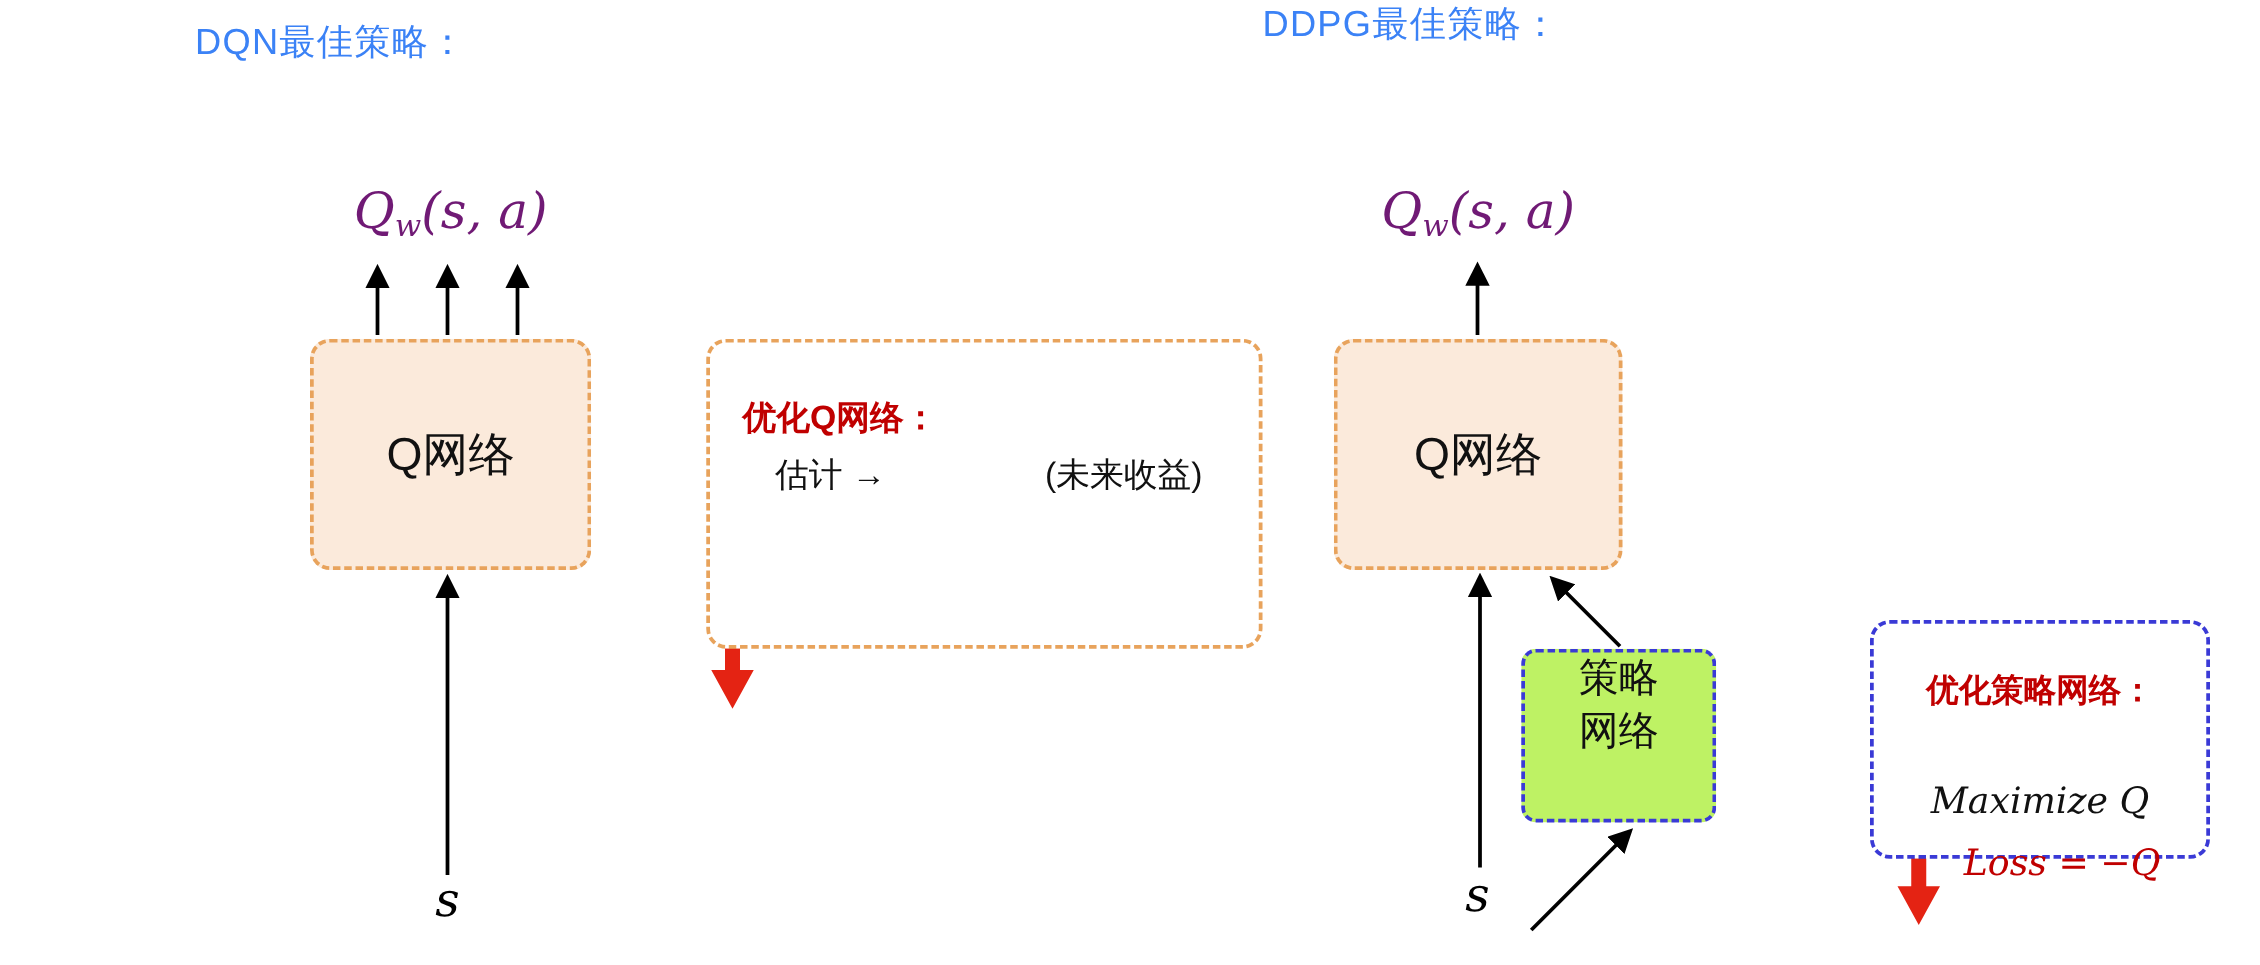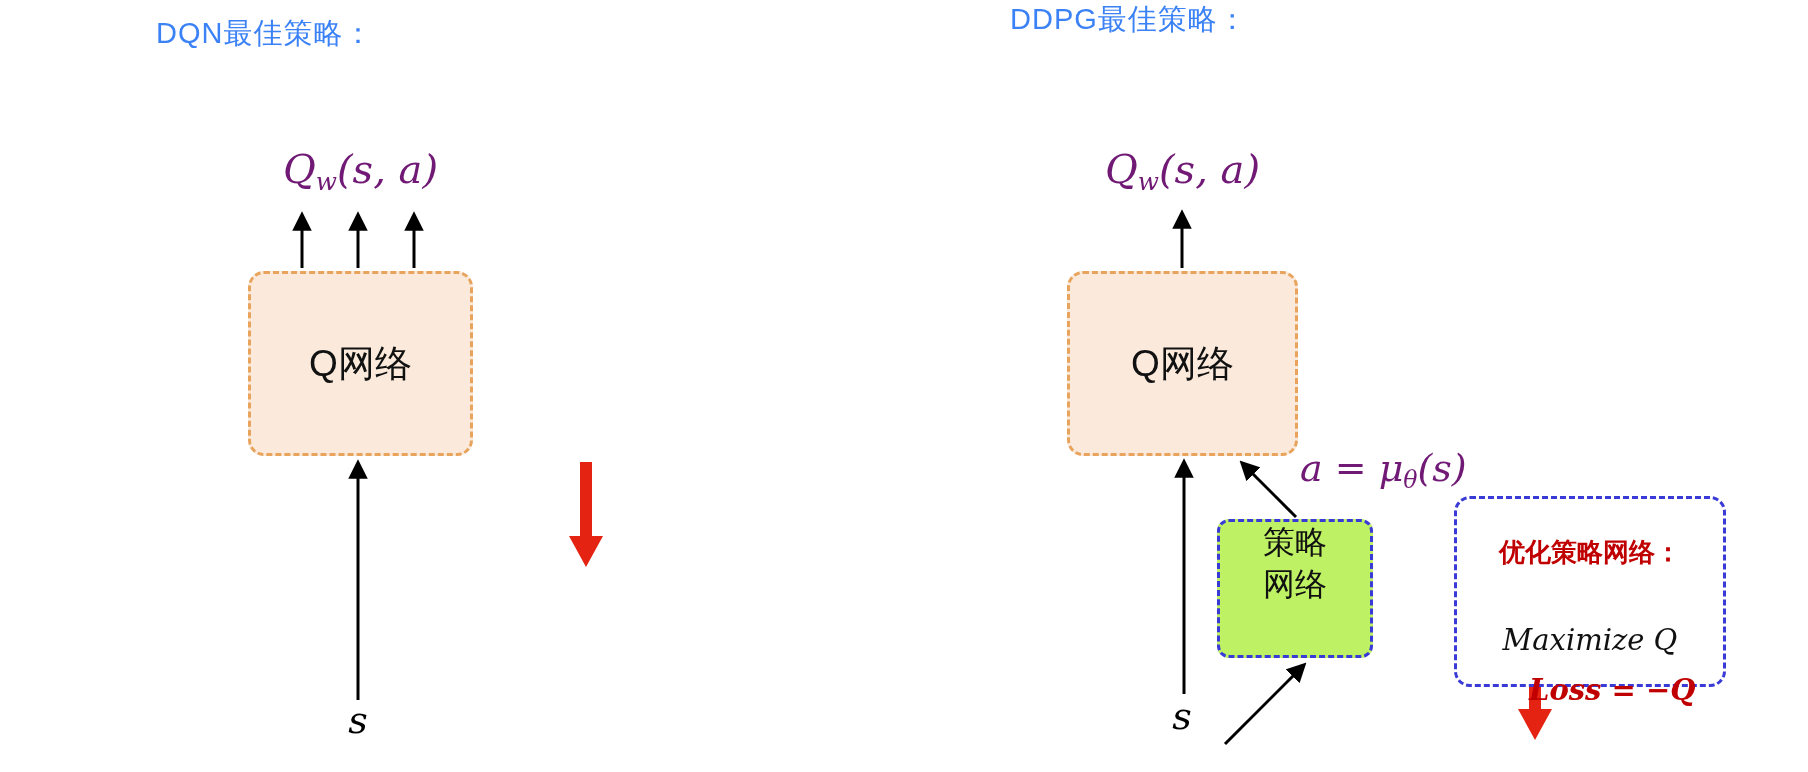--- a/index.html
+++ b/index.html
@@ -96,43 +96,45 @@
   <div class="abs formula" style="left:248px;top:146px;width:225px;">
     <span>Q</span><span class="fsub">w</span><span>(s, a)</span>
   </div>
 
   <div class="abs netbox" style="left:248px;top:271px;width:225px;height:185px;">
     <span class="lbl">Q网络</span>
   </div>
 
   <div class="abs slabel" style="left:328px;top:698px;width:60px;">s</div>
 
+  <div class="abs notebox orange" style="left:565px;top:271px;width:445px;height:248px;">
+    <div class="abs note-title red-text" style="left:26px;top:42px;">优化Q网络：</div>
+    <div class="abs note-body" style="left:52px;top:88px;">估计 →</div>
+    <div class="abs note-body" style="left:268px;top:88px;">(未来收益)</div>
+  </div>
 
   <div class="abs title" style="left:1010px;top:0;">DDPG最佳策略：</div>
 
   <div class="abs formula" style="left:1067px;top:146px;width:231px;">
     <span>Q</span><span class="fsub">w</span><span>(s, a)</span>
   </div>
 
   <div class="abs netbox" style="left:1067px;top:271px;width:231px;height:185px;">
     <span class="lbl">Q网络</span>
   </div>
 
-  <div class="abs formula" style="left:1300px;top:446px;width:230px;text-align:left;font-size:38px;">
-    <span>a = μ</span><span class="fsub">θ</span><span>(s)</span>
-  </div>
 
   <div class="abs policybox" style="left:1217px;top:519px;width:156px;height:139px;">
     <span class="lbl">
       <span style="display:block;">策略</span>
       <span style="display:block;">网络</span>
     </span>
   </div>
 
   <div class="abs slabel" style="left:1152px;top:694px;width:60px;">s</div>
 
-  <div class="abs notebox blue" style="left:1454px;top:496px;width:272px;height:191px;">
+  <div class="abs notebox blue" style="left:1496px;top:496px;width:272px;height:191px;">
     <div class="abs note-title red-text" style="left:0;top:36px;width:100%;text-align:center;font-size:26px;">优化策略网络：</div>
     <div class="abs math-italic" style="left:0;top:84px;width:100%;text-align:center;color:#111;">Maximize Q</div>
-    <div class="abs math-italic red-text" style="left:72px;top:134px;font-weight:bold;">Loss = −Q</div>
+    <div class="abs math-italic red-text" style="left:72px;top:134px;">Loss = −Q</div>
   </div>
 
 </div>
 
 </body></html>

